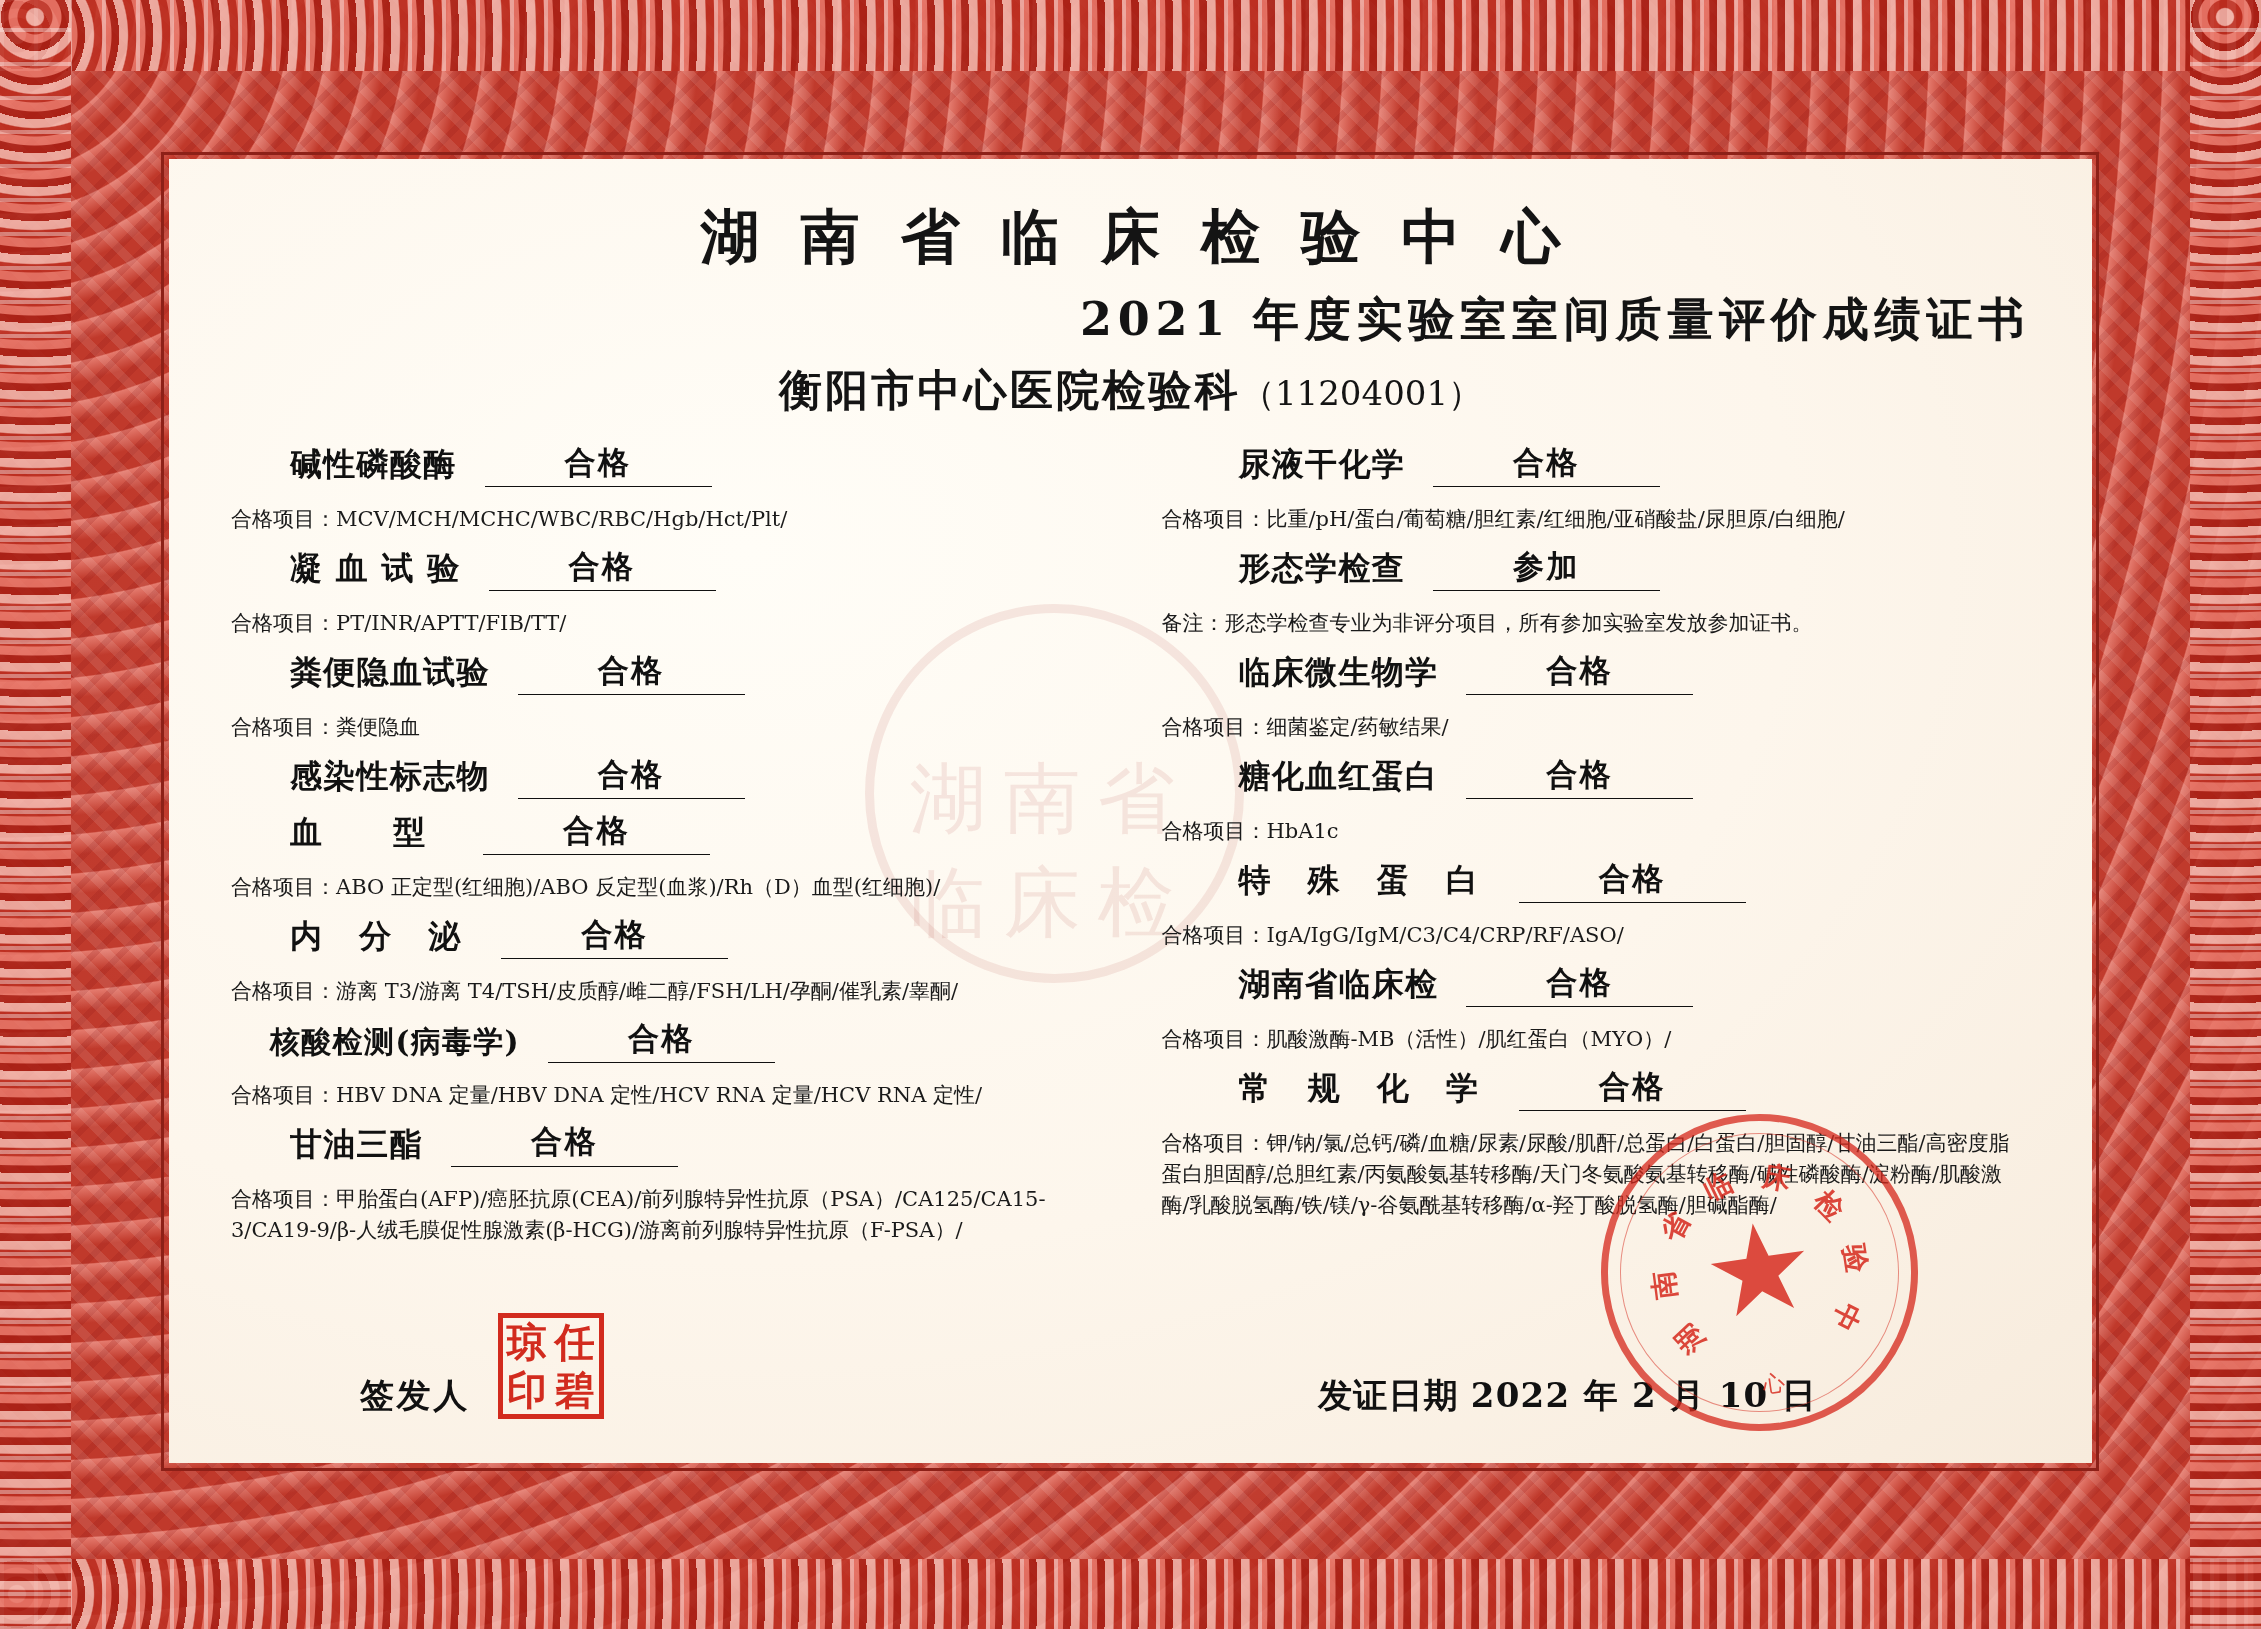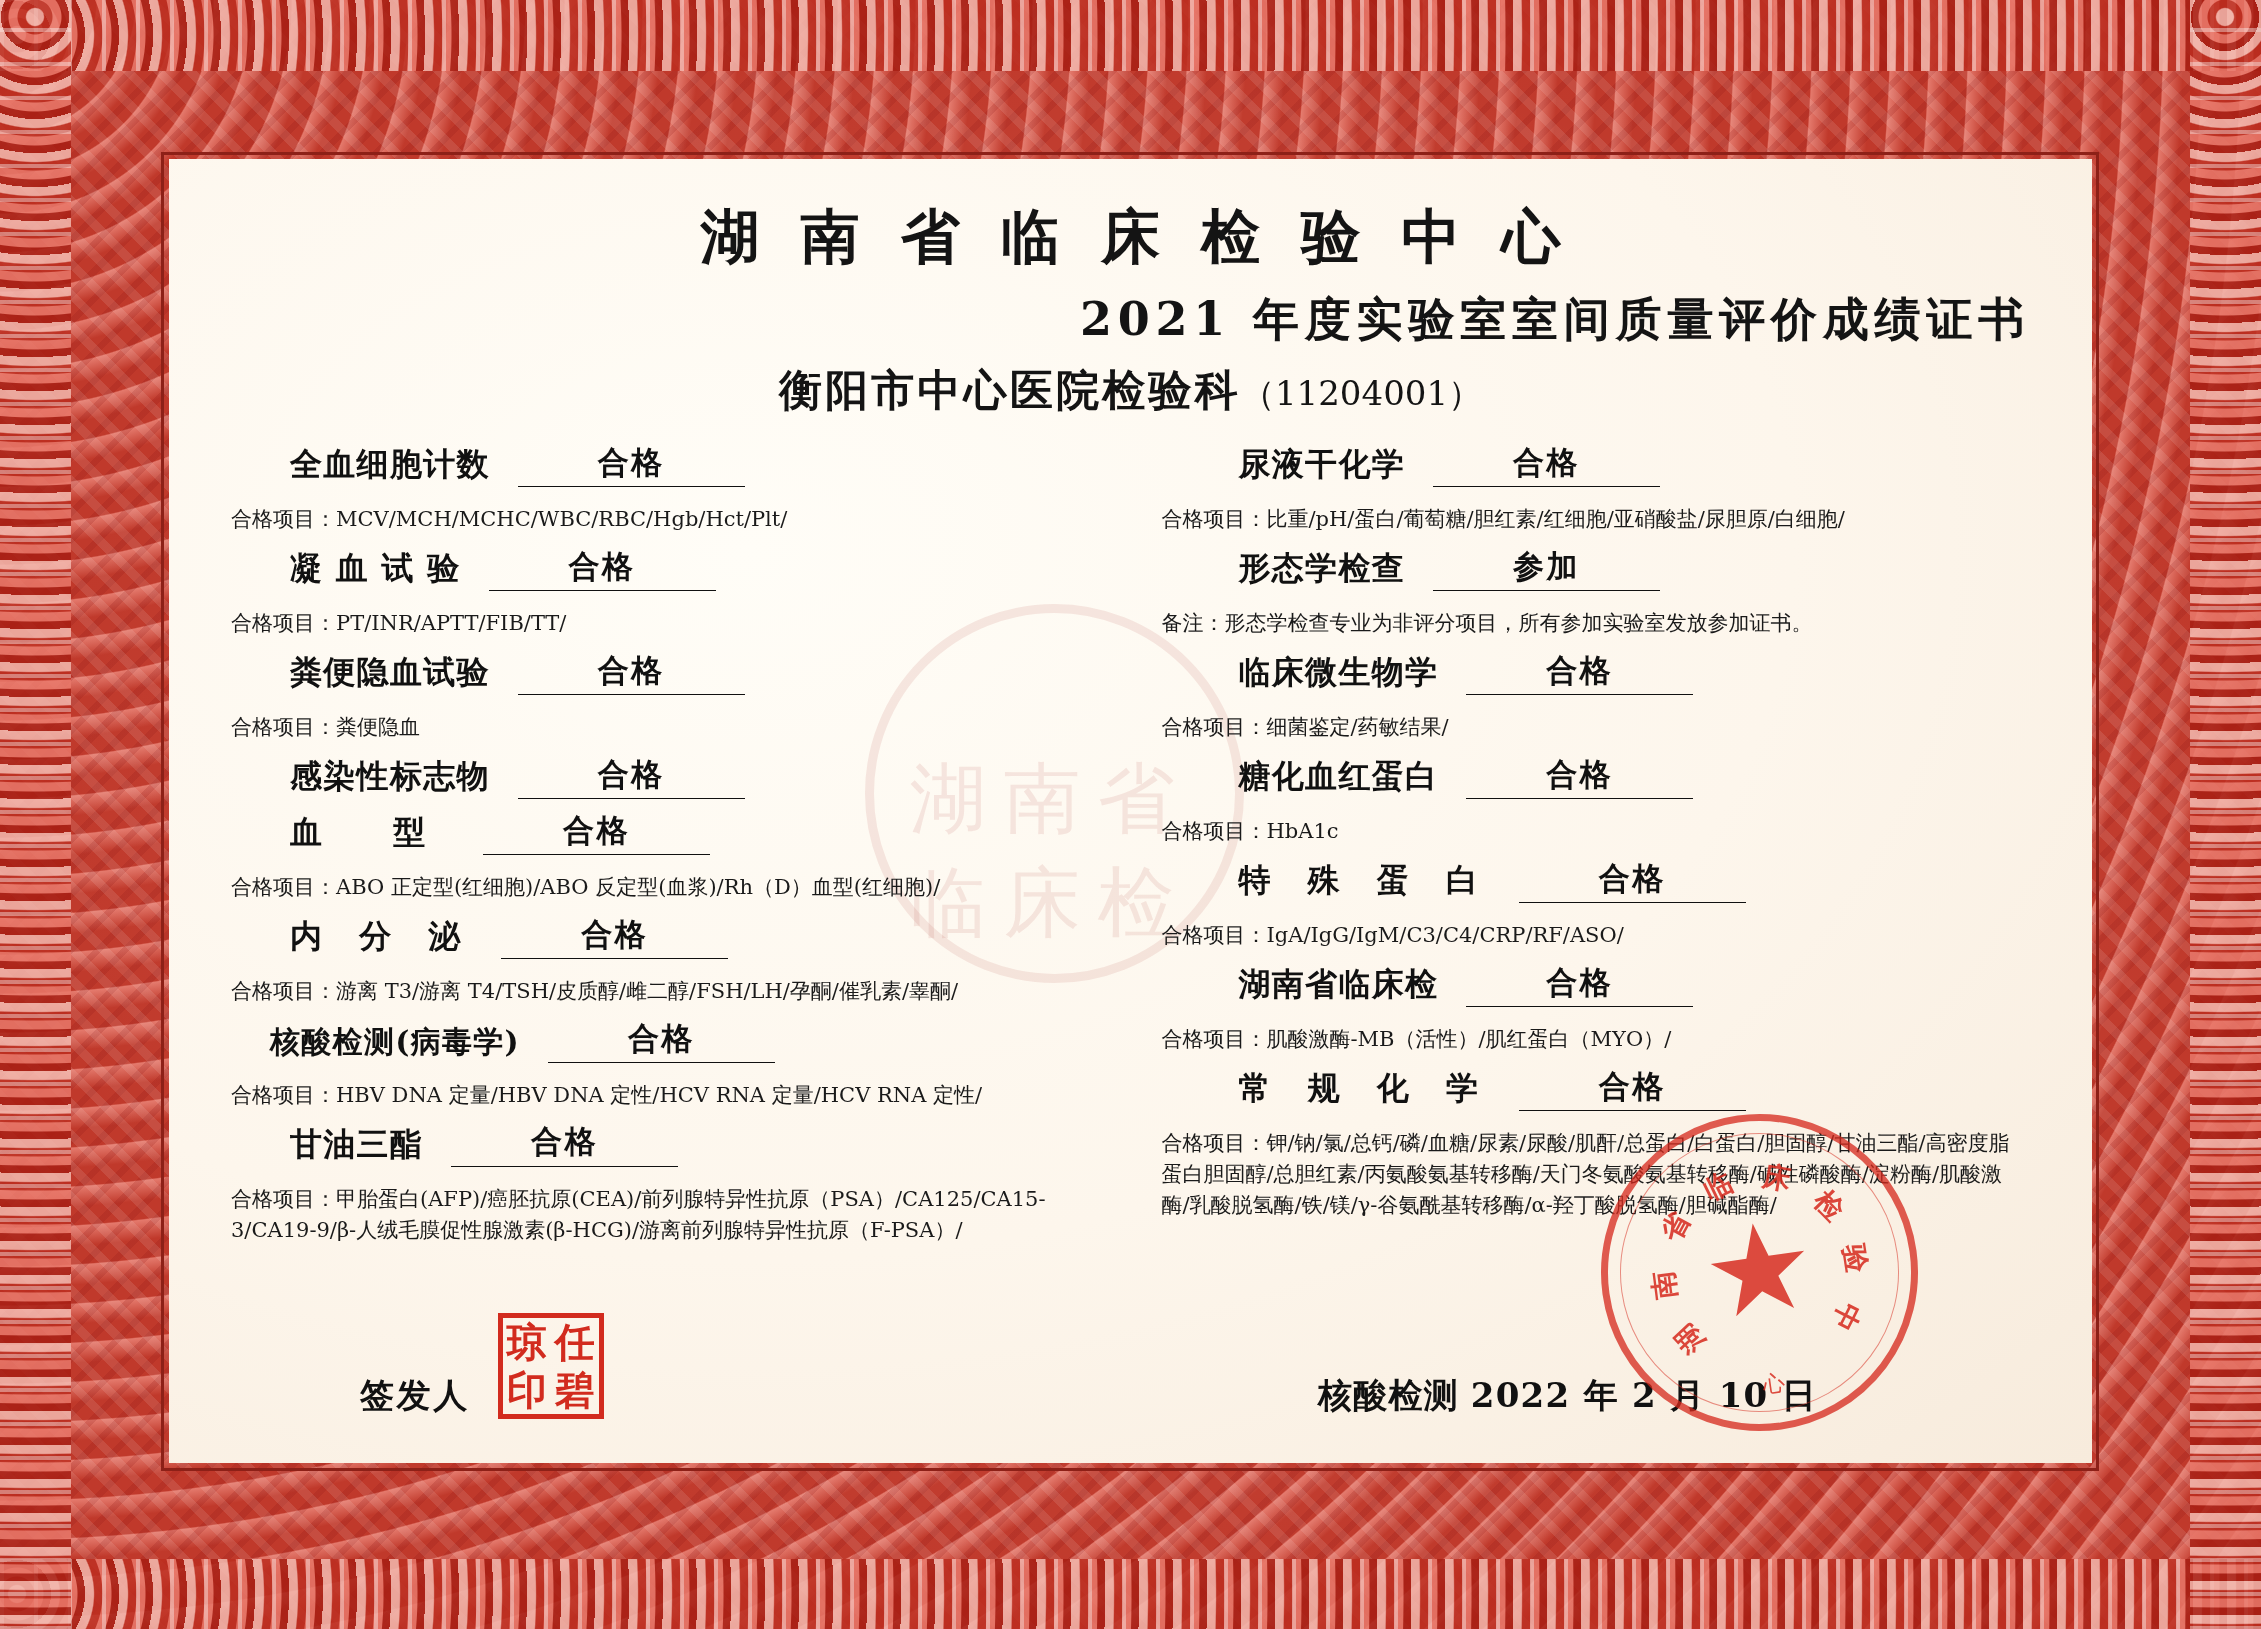--- a/index.html
+++ b/index.html
@@ -316,21 +316,21 @@
     <div class="title-lab">
       <span>衡阳市中心医院检验科</span><span class="code">（11204001）</span>
     </div>
 
     <div class="columns">
 
       <div class="col col-left">
 
         <div class="entry">
           <div class="entry-head">
-            <div class="entry-name">全血细胞计数</div>
+            <div class="entry-name">碱性磷酸酶</div>
             <div class="entry-result">合格</div>
           </div>
           <div class="entry-items">
             <span class="lead">合格项目：</span><span>MCV/MCH/MCHC/WBC/RBC/Hgb/Hct/Plt/</span>
           </div>
         </div>
 
         <div class="entry">
           <div class="entry-head">
             <div class="entry-name">凝 血 试 验</div>
@@ -479,21 +479,21 @@
       <div class="signer">签发人</div>
 
       <div class="signature-stamp">
         <span>琼</span>
         <span>任</span>
         <span>印</span>
         <span>碧</span>
       </div>
 
       <div class="issue">
-        <span>核酸检测</span><span class="date">2022 年 2 月 10 日</span>
+        <span>发证日期</span><span class="date">2022 年 2 月 10 日</span>
       </div>
     </div>
 
     <div class="seal">
       <div class="star">★</div>
       <div class="arc" id="seal-arc">
           <span style="transform: rotate(-125deg) translate(-50%, -115px) rotate(0deg);">湖</span>
           <span style="transform: rotate(-89.2857deg) translate(-50%, -115px) rotate(0deg);">南</span>
           <span style="transform: rotate(-53.5714deg) translate(-50%, -115px) rotate(0deg);">省</span>
           <span style="transform: rotate(-17.8571deg) translate(-50%, -115px) rotate(0deg);">临</span>

